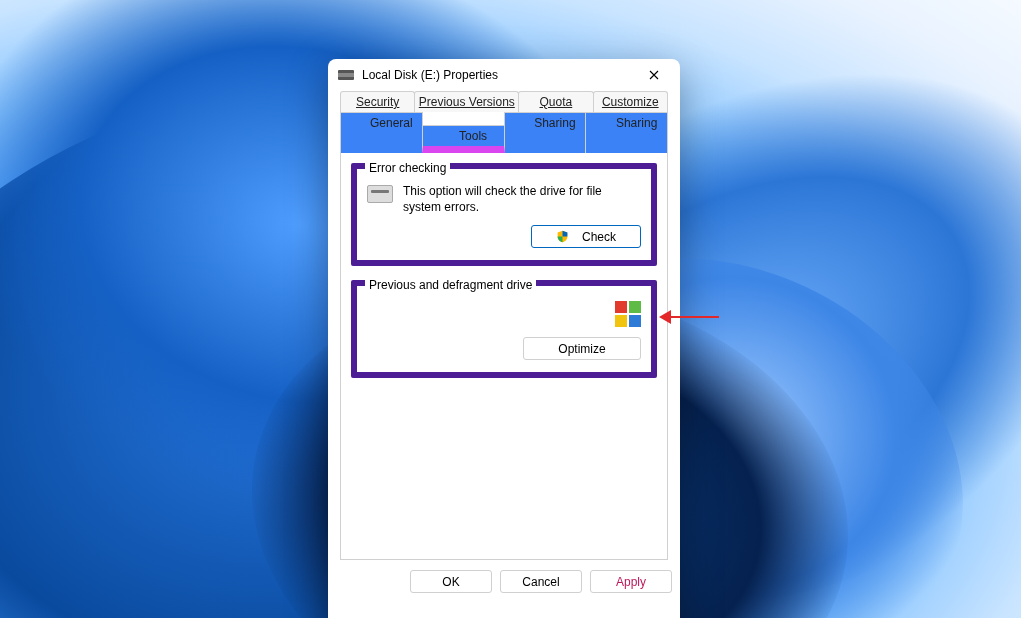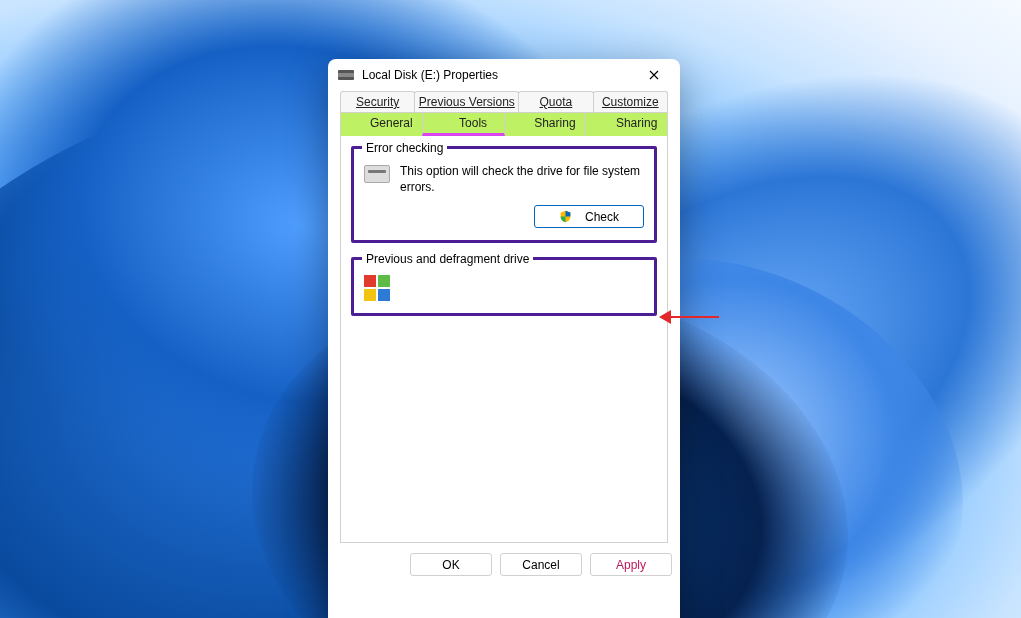--- a/index.html
+++ b/index.html
@@ -38,43 +38,43 @@
     .tab {
       font-size: 12px; text-align:center;
       border: 1px solid #d0d0d0; border-bottom: none;
       background: #f7f7f7; color:#222;
       padding: 3px 0;
       flex:1;
       margin-left:-1px;
     }
     .tab:first-child { margin-left:0; }
     .tabrow.top .tab { border-top-left-radius:3px; border-top-right-radius:3px;text-decoration:underline; }
-    .tabrow.bottom .tab { background:#bef264;padding-left:20px; }
-    .tab.active { background:#fff; border-bottom:3px solid #d946ef; position:relative; z-index:2; }
+    .tabrow.bottom .tab { background:#3b82f6;padding-left:20px; }
+    .tab.active { background:#fff; border-bottom:7px solid #d946ef; position:relative; z-index:2;margin-top:13px; }
     .tab-body {
       border:1px solid #d0d0d0; margin-top:-1px;
       height: 408px;
       padding: 10px;
       background:#fff;
     }
 
     .groupbox {
-      border: 3px solid #4c1d95;
+      border: 6px solid #4c1d95;
       border-radius: 2px;
       padding: 10px 10px 12px 10px;
       margin-bottom: 14px;
       position: relative;
       font-size: 12px;
     }
     .groupbox .legend {
       position: absolute; top: -8px; left: 8px;
       background: #fff; padding: 0 4px;
       font-size: 12px; color:#000;
     }
-    .grouprow { display:flex; align-items:flex-start; gap:10px; margin-top:4px; }
+    .grouprow { display:flex; align-items:flex-start; gap:10px; margin-top:4px;justify-content:flex-end; }
     .drive-icon { width:26px; height:18px; background:#ddd; border:1px solid #aaa; border-radius:2px; margin-top:2px; position:relative; }
     .drive-icon::after { content:''; position:absolute; left:3px; right:3px; top:4px; height:3px; background:#777; border-radius:1px; }
     .defrag-icon { width:26px; height:26px; position:relative; margin-top:1px; }
     .defrag-icon .q { position:absolute; width:12px; height:12px; }
     .defrag-icon .q1 { left:0; top:0; background:#e23b2e; }
     .defrag-icon .q2 { right:0; top:0; background:#5dbb46; }
     .defrag-icon .q3 { left:0; bottom:0; background:#f1c40f; }
     .defrag-icon .q4 { right:0; bottom:0; background:#2d7bd6; }
     .group-text { flex:1; font-size:12px; line-height:1.35; color:#000; }
     .button-row { display:flex; justify-content:flex-end; margin-top:10px; }
@@ -171,20 +171,25 @@
       <div class="groupbox">
         <span class="legend">Previous and defragment drive</span>
         <div class="grouprow">
           <span class="defrag-icon">
             <span class="q q1"></span>
               <span class="q q2"></span>
               <span class="q q3"></span>
               <span class="q q4"></span>
           </span>
         </div>
+        <div class="button-row">
+          <button class="winbtn" style="min-width:118px">
+            <span>Optimize</span>
+          </button>
+        </div>
       </div>
 
     </div>
   </div>
 
   <div class="footer">
     <button class="winbtn">OK</button>
     <button class="winbtn">Cancel</button>
     <button class="winbtn disabled">Apply</button>
   </div>

